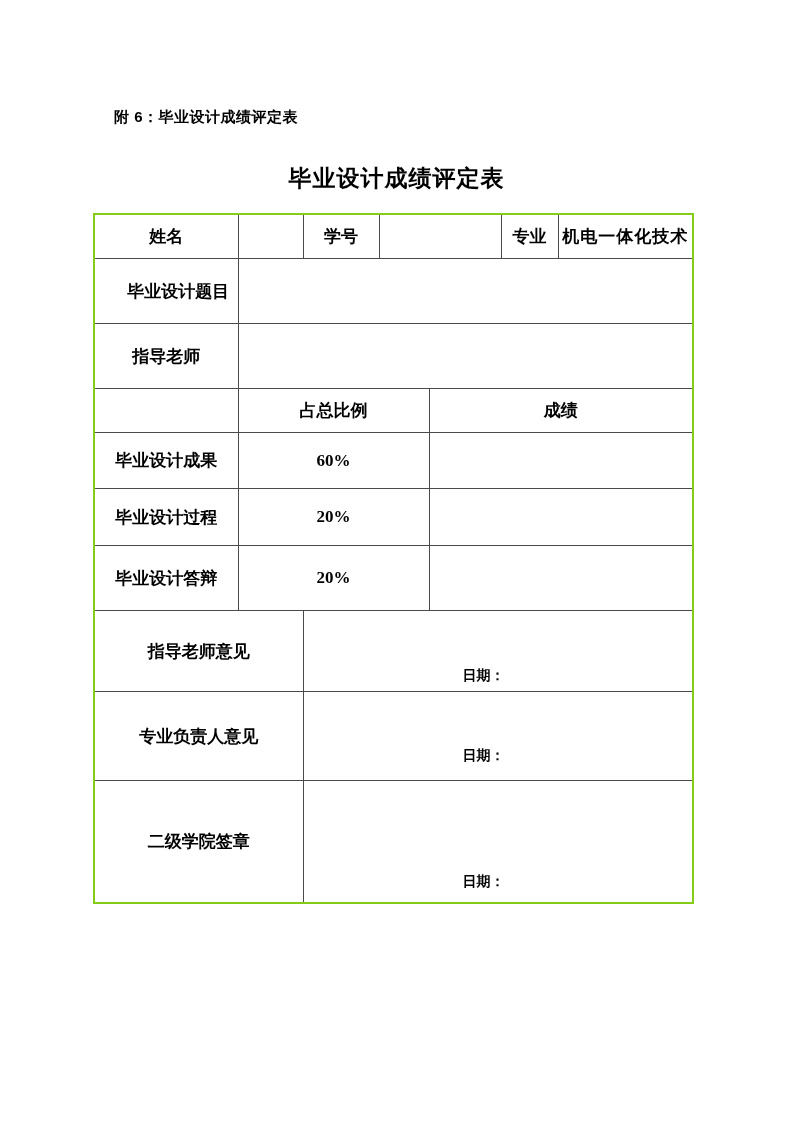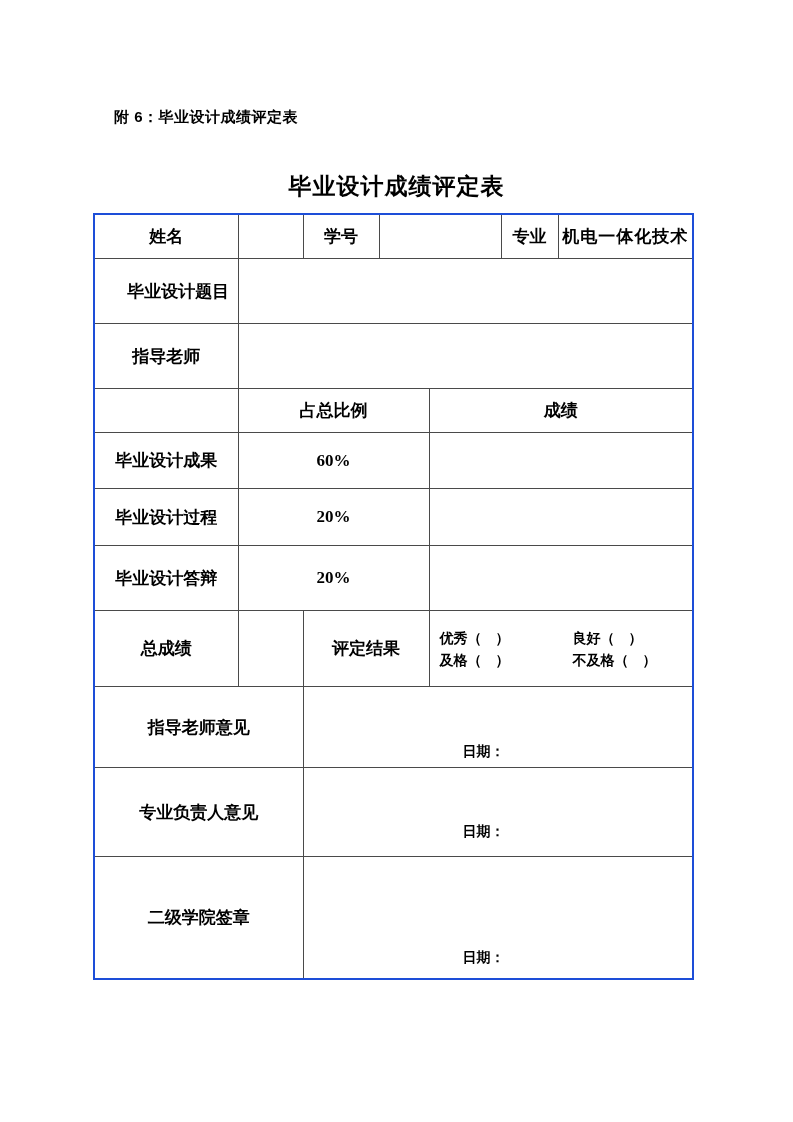--- a/index.html
+++ b/index.html
@@ -9,29 +9,29 @@
     background:#ffffff;
     color:#000;
     font-family:"Liberation Sans","DejaVu Sans",sans-serif;
     overflow:hidden;
   }
   .note{
     position:absolute;left:114px;top:108px;
     font-size:15px;font-weight:bold;letter-spacing:0.5px;
   }
   .title{
-    position:absolute;left:0;right:0;top:159px;margin:12px;
+    position:absolute;left:0;right:0;top:159px;margin:4px;
     text-align:center;
     font-size:23px;font-weight:bold;letter-spacing:1px;
   }
   table.form{
     position:absolute;left:93px;top:213px;
     width:599px;
     border-collapse:collapse;table-layout:fixed;
-    border:2px solid #1d4ed8;
+    border:2px solid #84cc16;
   }
   table.form td{
     border:1px solid #4a4a4a;
     padding:0;
     text-align:center;vertical-align:middle;
     font-size:17px;font-weight:bold;
     overflow:hidden;
   }
   tr.r1 td{height:43px;}
   tr.r2 td{height:64px;padding-left:24px;}
@@ -126,33 +126,20 @@
       <td colspan="3" class="pct">20%</td>
       <td colspan="3"></td>
     </tr>
 
     <tr class="r7">
       <td>毕业设计答辩</td>
       <td colspan="3" class="pct">20%</td>
       <td colspan="3"></td>
     </tr>
 
-    <tr class="r8">
-      <td>总成绩</td>
-      <td></td>
-      <td colspan="2">评定结果</td>
-      <td colspan="3">
-        <div class="grades">
-          <span>优秀（　）</span>
-          <span>良好（　）</span>
-          <span>及格（　）</span>
-          <span>不及格（　）</span>
-        </div>
-      </td>
-    </tr>
 
     <tr class="r9">
       <td colspan="2">指导老师意见</td>
       <td colspan="5" class="op-content">
         <span class="date-label date-b6">日期：</span>
       </td>
     </tr>
 
     <tr class="r10">
       <td colspan="2">专业负责人意见</td>

